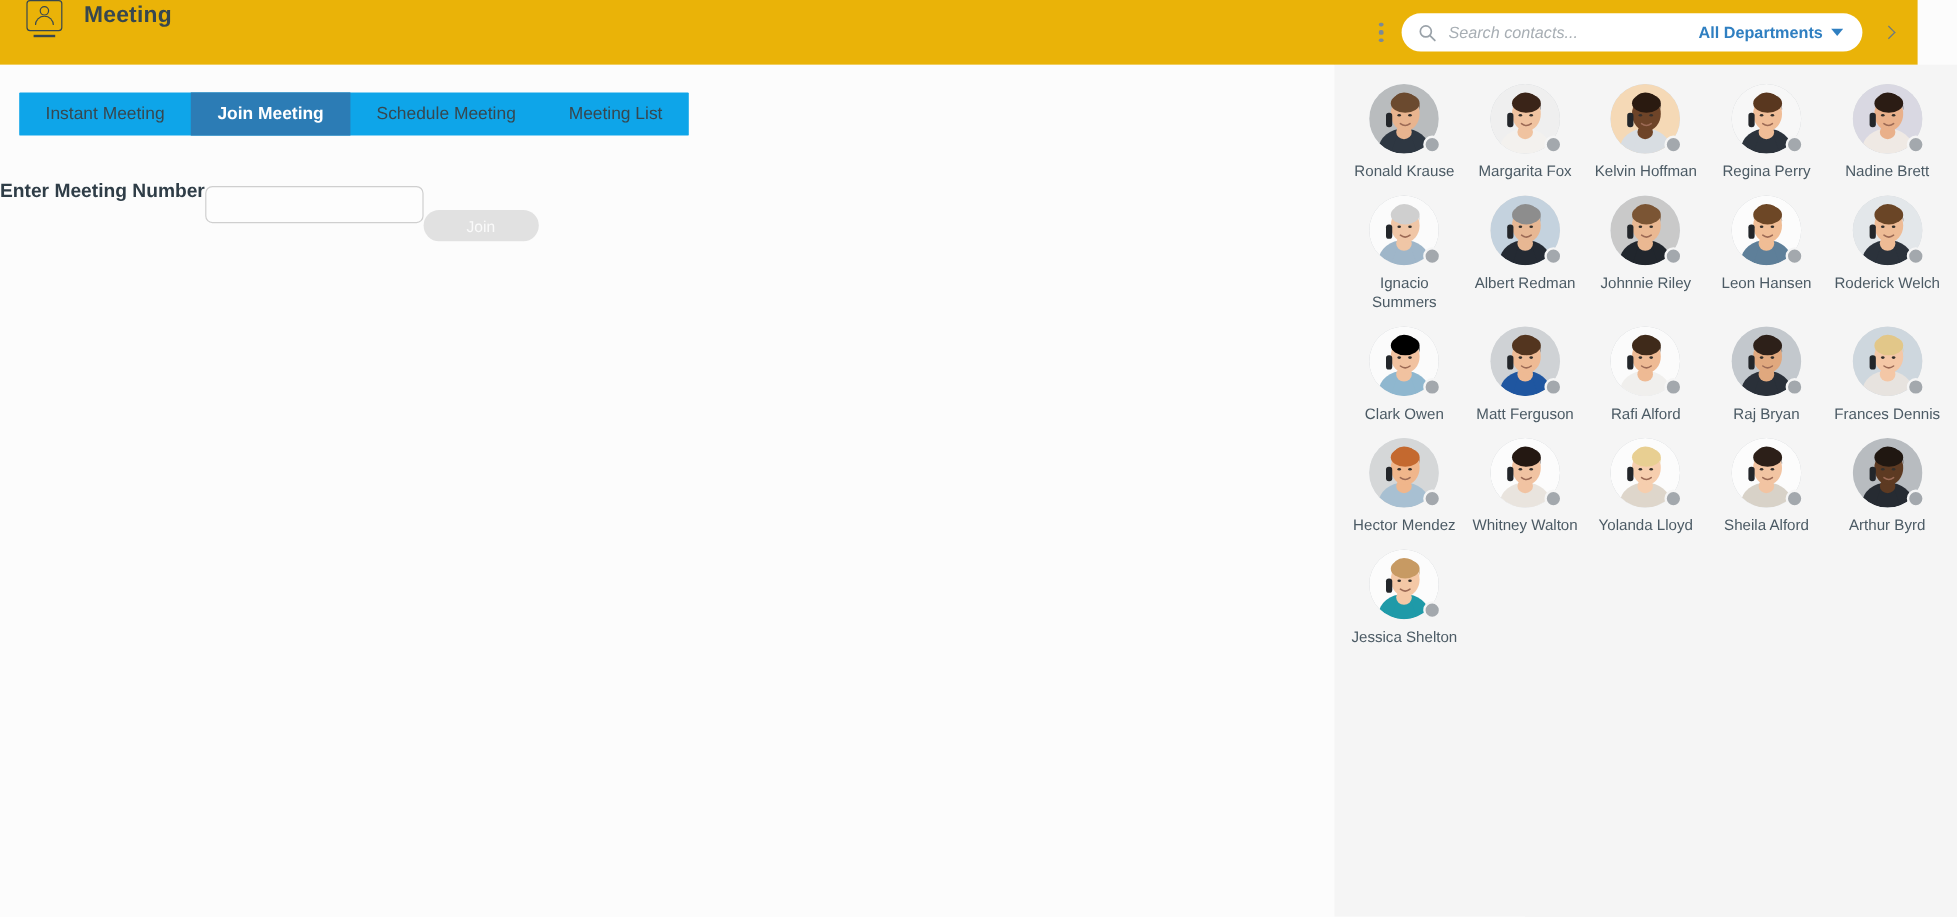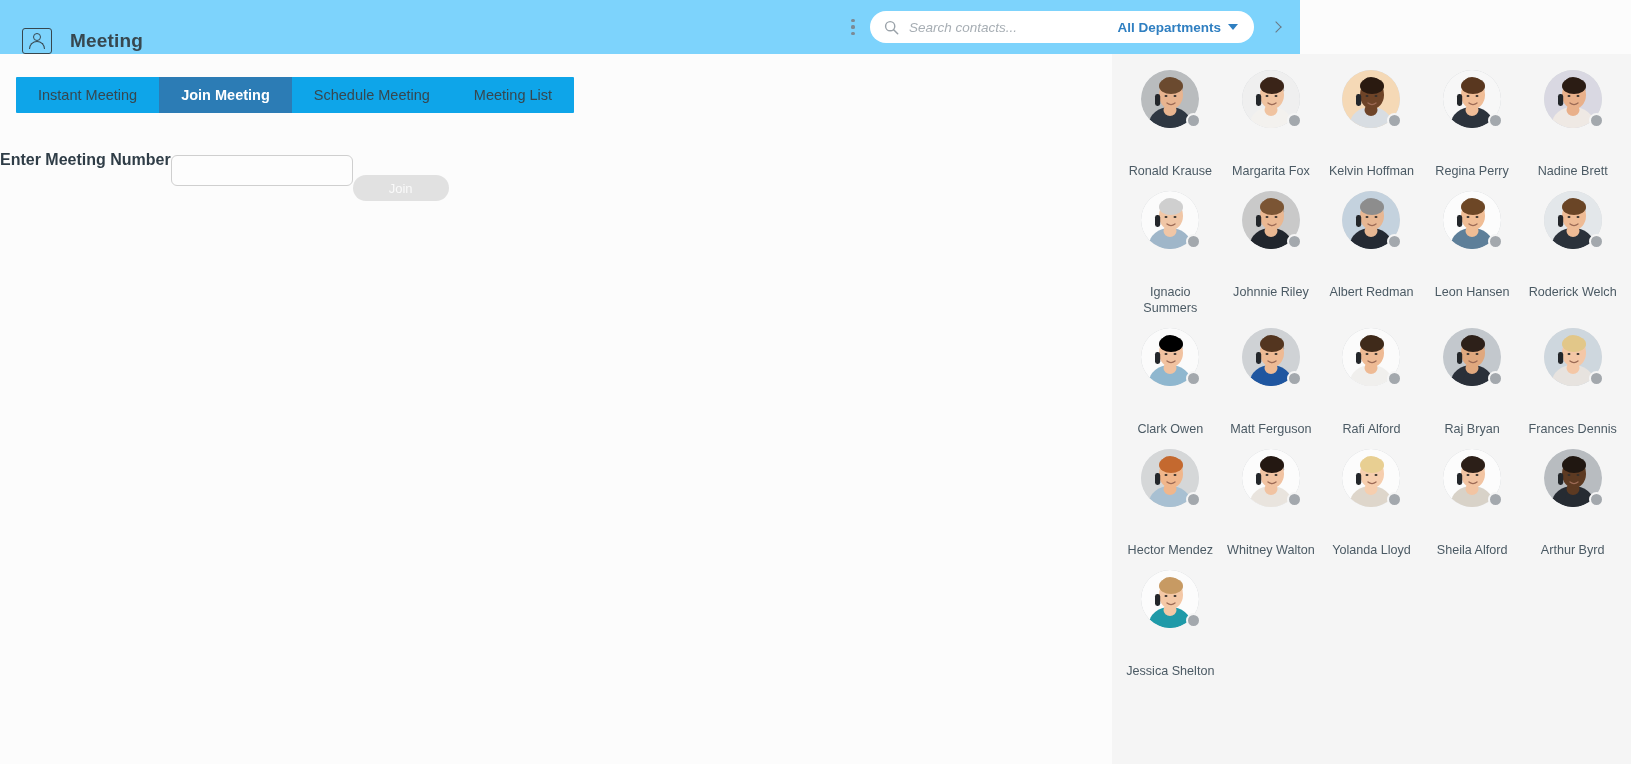--- a/index.html
+++ b/index.html
@@ -11,23 +11,23 @@
     font-family: "Liberation Sans", "DejaVu Sans", sans-serif;
     background: #fcfcfc;
     color: #3a4750;
   }
 
   .app { position: relative; width: 1631px; height: 764px; }
 
   
   .header {
     position: absolute; left: 0; top: 0;
-    width: 1300px; height: 54px;
-    background: #7dd3fc;
-    display: flex; align-items: flex-end;
+    width: 1598px; height: 54px;
+    background: #eab308;
+    display: flex; align-items: flex-start;
   }
   .header-left { display: flex; align-items: center; padding-left: 22px; }
   .app-icon {
     width: 30px; height: 26px;
     border: 1.6px solid #37474f;
     border-radius: 3px;
     position: relative;
     display: block;
   }
   .app-icon .head {
@@ -186,21 +186,20 @@
   .contact-grid {
     display: grid;
     grid-template-columns: repeat(5, 1fr);
     padding: 10px 8px 0 8px;
     row-gap: 6px;
   }
   .contact {
     display: flex; flex-direction: column; align-items: center;
     cursor: pointer;
     padding-top: 6px;
-    gap: 28px;
   }
   .avatar-wrap { position: relative; width: 58px; height: 58px; }
   .avatar {
     width: 58px; height: 58px;
     border-radius: 50%;
     overflow: hidden;
     position: relative;
     background: #d7dadd;
   }
   .avatar svg { display: block; width: 58px; height: 58px; }
@@ -454,20 +453,48 @@
             </div>
             <span class="status-dot" style="background: rgb(163, 168, 173);"></span>
           </div>
           <div class="contact-name">Ignacio Summers</div>
         </div>
         <div class="contact">
           <div class="avatar-wrap">
             <div class="avatar">
               <svg viewBox="0 0 58 58" xmlns="http://www.w3.org/2000/svg">
     <defs>
+                  <clipPath id="cpg6">
+                    <circle cx="29" cy="29" r="29"></circle>
+                  </clipPath>
+                </defs>
+    <g clip-path="url(#cpg6)">
+      <rect width="58" height="58" fill="#c4d2de"></rect>
+      <ellipse cx="29" cy="54" rx="21" ry="17" fill="#242a33"></ellipse>
+      <path d="M18 58 L24 40 L34 40 L40 58 Z" fill="#242a33"></path>
+      <ellipse cx="29" cy="40" rx="6.5" ry="6" fill="#e7b793"></ellipse>
+      <ellipse cx="30" cy="25" rx="12" ry="14" fill="#e7b793"></ellipse>
+      <path d="M18 22 q1.5 -13 12 -13 q11 0 12 13 q0.5 -5 -2 -9 q-4 -6 -11 -6 q-8 0 -10 9 z" fill="#8d8d8d"></path>
+      <ellipse cx="30" cy="16" rx="12" ry="8" fill="#8d8d8d"></ellipse>
+      <rect x="14" y="24" width="5.2" height="12" rx="2.4" fill="#23262a"></rect>
+      <ellipse cx="25" cy="26" rx="1.5" ry="1.1" fill="#35302c"></ellipse>
+      <ellipse cx="34" cy="26" rx="1.5" ry="1.1" fill="#35302c"></ellipse>
+      <path d="M26 33 q4 3.2 8 0" stroke="#9c6a55" stroke-width="1.3" fill="none" stroke-linecap="round"></path>
+    </g>
+  </svg>
+            </div>
+            <span class="status-dot" style="background: rgb(163, 168, 173);"></span>
+          </div>
+          <div class="contact-name">Albert Redman</div>
+        </div>
+        <div class="contact">
+          <div class="avatar-wrap">
+            <div class="avatar">
+              <svg viewBox="0 0 58 58" xmlns="http://www.w3.org/2000/svg">
+    <defs>
                   <clipPath id="cpg7">
                     <circle cx="29" cy="29" r="29"></circle>
                   </clipPath>
                 </defs>
     <g clip-path="url(#cpg7)">
       <rect width="58" height="58" fill="#c9c9c9"></rect>
       <ellipse cx="29" cy="54" rx="21" ry="17" fill="#21262d"></ellipse>
       <path d="M18 58 L24 40 L34 40 L40 58 Z" fill="#21262d"></path>
       <ellipse cx="29" cy="40" rx="6.5" ry="6" fill="#eab892"></ellipse>
       <ellipse cx="30" cy="25" rx="12" ry="14" fill="#eab892"></ellipse>
@@ -482,48 +509,20 @@
             </div>
             <span class="status-dot" style="background: rgb(163, 168, 173);"></span>
           </div>
           <div class="contact-name">Johnnie Riley</div>
         </div>
         <div class="contact">
           <div class="avatar-wrap">
             <div class="avatar">
               <svg viewBox="0 0 58 58" xmlns="http://www.w3.org/2000/svg">
     <defs>
-                  <clipPath id="cpg6">
-                    <circle cx="29" cy="29" r="29"></circle>
-                  </clipPath>
-                </defs>
-    <g clip-path="url(#cpg6)">
-      <rect width="58" height="58" fill="#c4d2de"></rect>
-      <ellipse cx="29" cy="54" rx="21" ry="17" fill="#242a33"></ellipse>
-      <path d="M18 58 L24 40 L34 40 L40 58 Z" fill="#242a33"></path>
-      <ellipse cx="29" cy="40" rx="6.5" ry="6" fill="#e7b793"></ellipse>
-      <ellipse cx="30" cy="25" rx="12" ry="14" fill="#e7b793"></ellipse>
-      <path d="M18 22 q1.5 -13 12 -13 q11 0 12 13 q0.5 -5 -2 -9 q-4 -6 -11 -6 q-8 0 -10 9 z" fill="#8d8d8d"></path>
-      <ellipse cx="30" cy="16" rx="12" ry="8" fill="#8d8d8d"></ellipse>
-      <rect x="14" y="24" width="5.2" height="12" rx="2.4" fill="#23262a"></rect>
-      <ellipse cx="25" cy="26" rx="1.5" ry="1.1" fill="#35302c"></ellipse>
-      <ellipse cx="34" cy="26" rx="1.5" ry="1.1" fill="#35302c"></ellipse>
-      <path d="M26 33 q4 3.2 8 0" stroke="#9c6a55" stroke-width="1.3" fill="none" stroke-linecap="round"></path>
-    </g>
-  </svg>
-            </div>
-            <span class="status-dot" style="background: rgb(163, 168, 173);"></span>
-          </div>
-          <div class="contact-name">Albert Redman</div>
-        </div>
-        <div class="contact">
-          <div class="avatar-wrap">
-            <div class="avatar">
-              <svg viewBox="0 0 58 58" xmlns="http://www.w3.org/2000/svg">
-    <defs>
                   <clipPath id="cpg8">
                     <circle cx="29" cy="29" r="29"></circle>
                   </clipPath>
                 </defs>
     <g clip-path="url(#cpg8)">
       <rect width="58" height="58" fill="#fcfcfc"></rect>
       <ellipse cx="29" cy="54" rx="21" ry="17" fill="#5e7f99"></ellipse>
       <path d="M18 58 L24 40 L34 40 L40 58 Z" fill="#5e7f99"></path>
       <ellipse cx="29" cy="40" rx="6.5" ry="6" fill="#f0bd95"></ellipse>
       <ellipse cx="30" cy="25" rx="12" ry="14" fill="#f0bd95"></ellipse>

